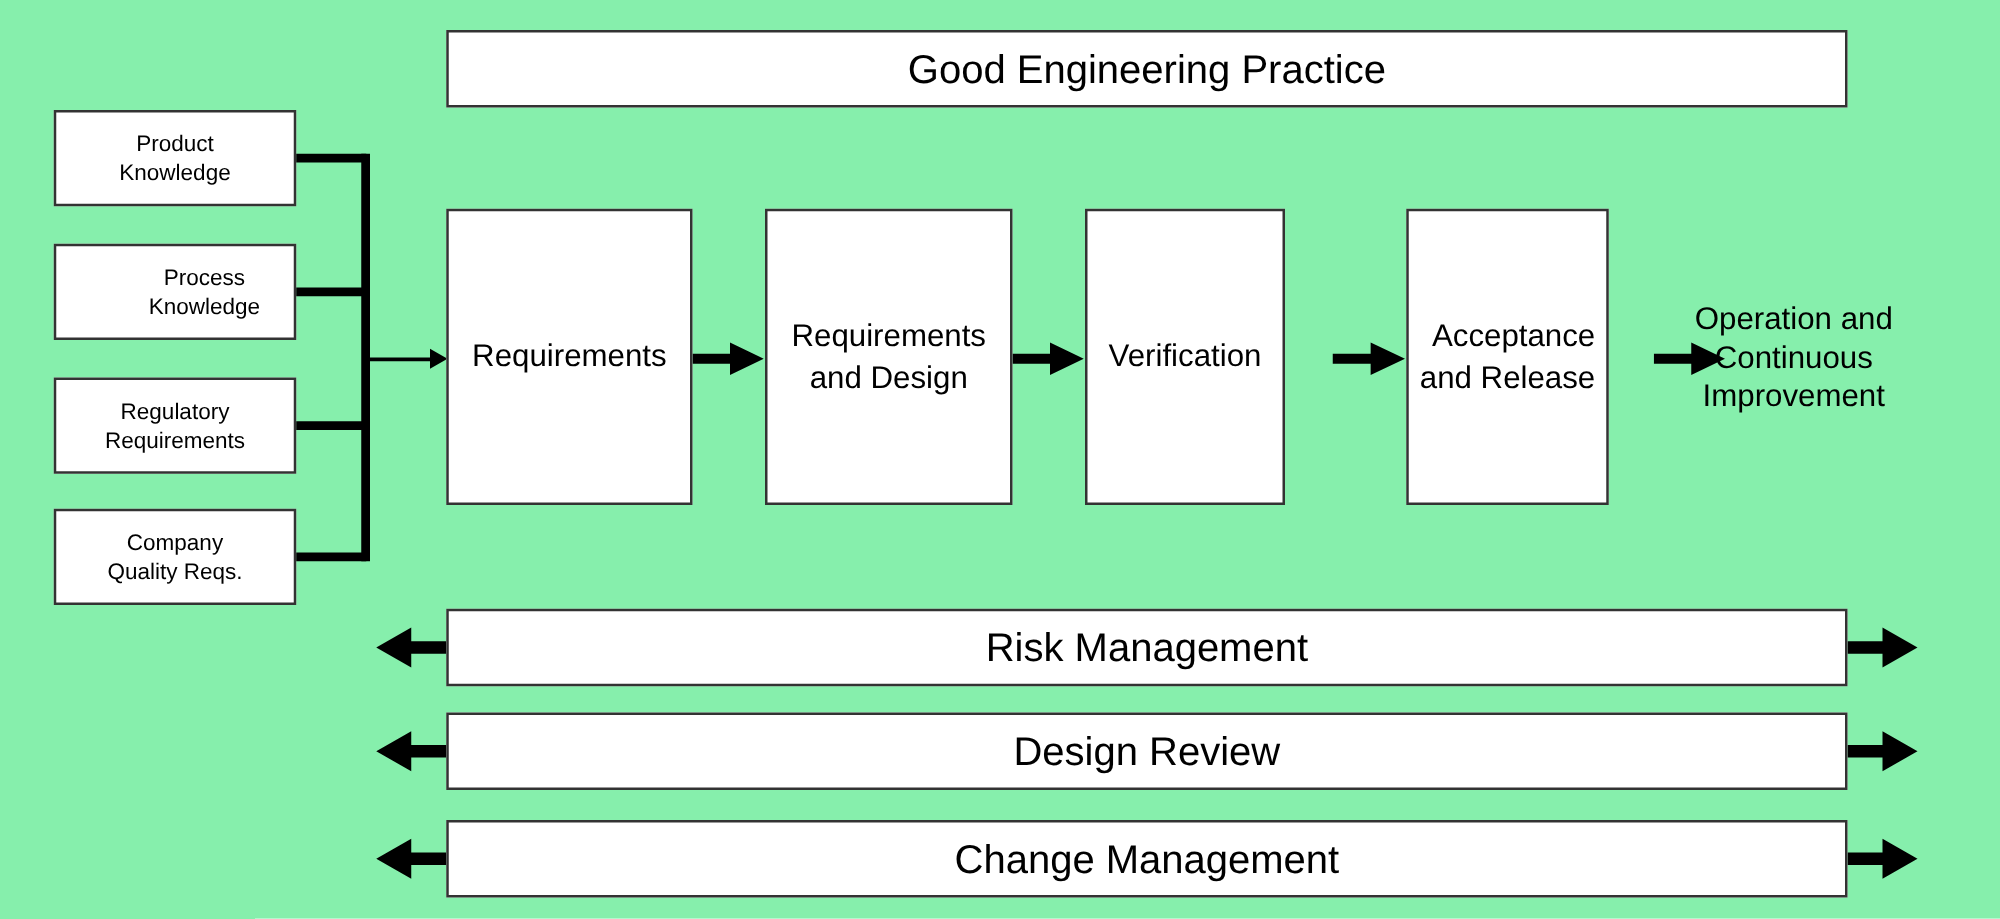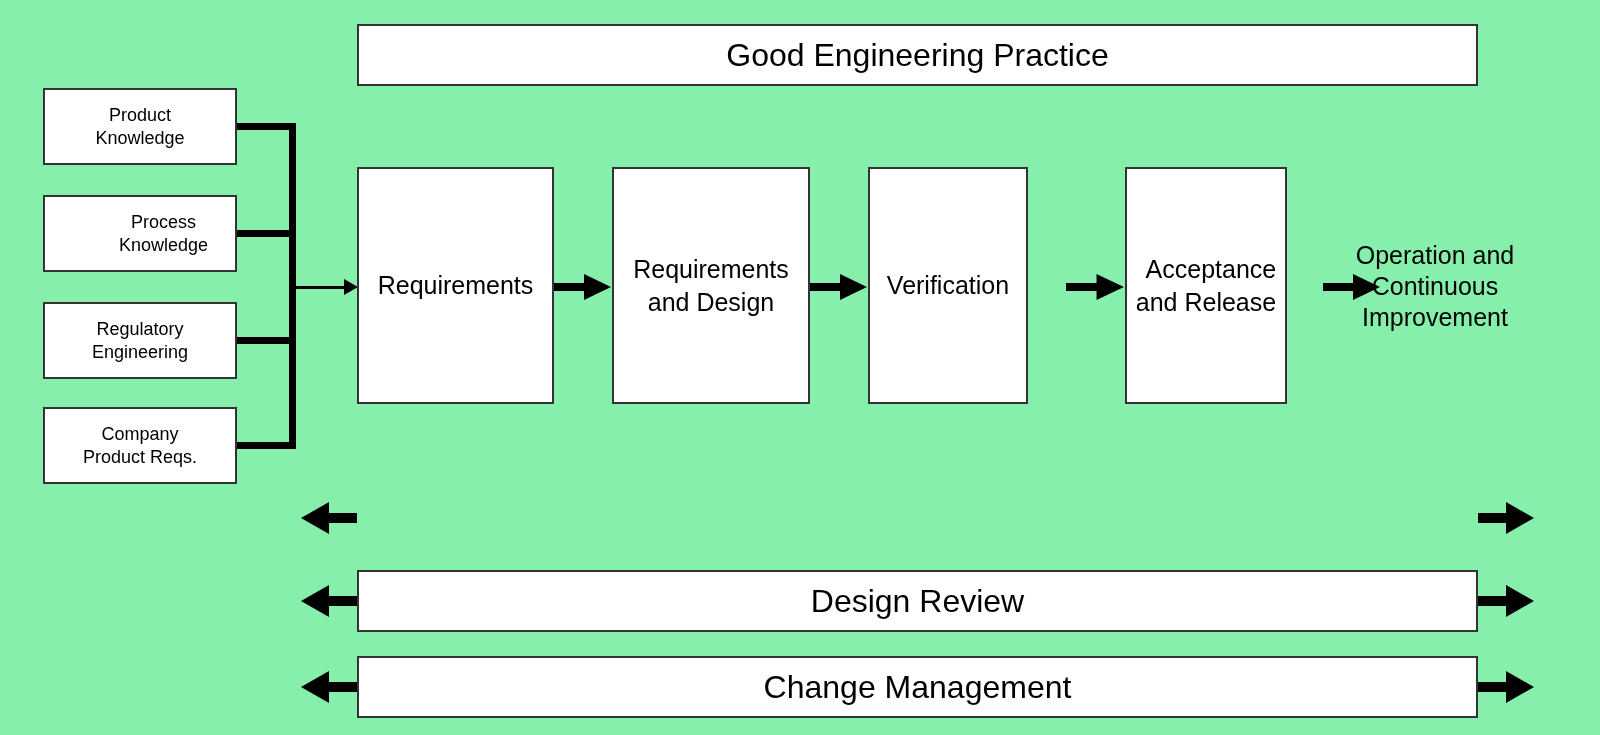--- a/index.html
+++ b/index.html
@@ -100,25 +100,25 @@
   <div class="box input-box input-1">
     <span class="label">Product
 Knowledge</span>
   </div>
   <div class="box input-box input-2">
     <span class="label">Process
 Knowledge</span>
   </div>
   <div class="box input-box input-3">
     <span class="label">Regulatory
-Engineering</span>
+Requirements</span>
   </div>
   <div class="box input-box input-4">
     <span class="label">Company
-Product Reqs.</span>
+Quality Reqs.</span>
   </div>
 
   <div class="conn v-line"></div>
   <div class="conn stub stub-1"></div>
   <div class="conn stub stub-2"></div>
   <div class="conn stub stub-3"></div>
   <div class="conn stub stub-4"></div>
   <div class="conn req-line"></div>
   <div class="arrow-head-sm req-head"></div>
 
@@ -149,20 +149,23 @@
   <svg class="arrow-svg flow-arrow flow-4" viewBox="0 0 58 28" preserveAspectRatio="none">
     <polygon class="arrow-fill" points="0,10 30,10 30,1 57,14 30,27 30,18 0,18"></polygon>
   </svg>
 
   <div class="outcome">
     <span class="label">Operation and
 Continuous
 Improvement</span>
   </div>
 
+  <div class="box banner support-banner support-1">
+    <span class="label">Risk Management</span>
+  </div>
   <div class="box banner support-banner support-2">
     <span class="label">Design Review</span>
   </div>
   <div class="box banner support-banner support-3">
     <span class="label">Change Management</span>
   </div>
 
   <svg class="arrow-svg banner-arrow b-left row-1" viewBox="0 0 57 34" preserveAspectRatio="none">
     <polygon class="arrow-fill" points="57,12 29,12 29,1 1,17 29,33 29,22 57,22"></polygon>
   </svg>

